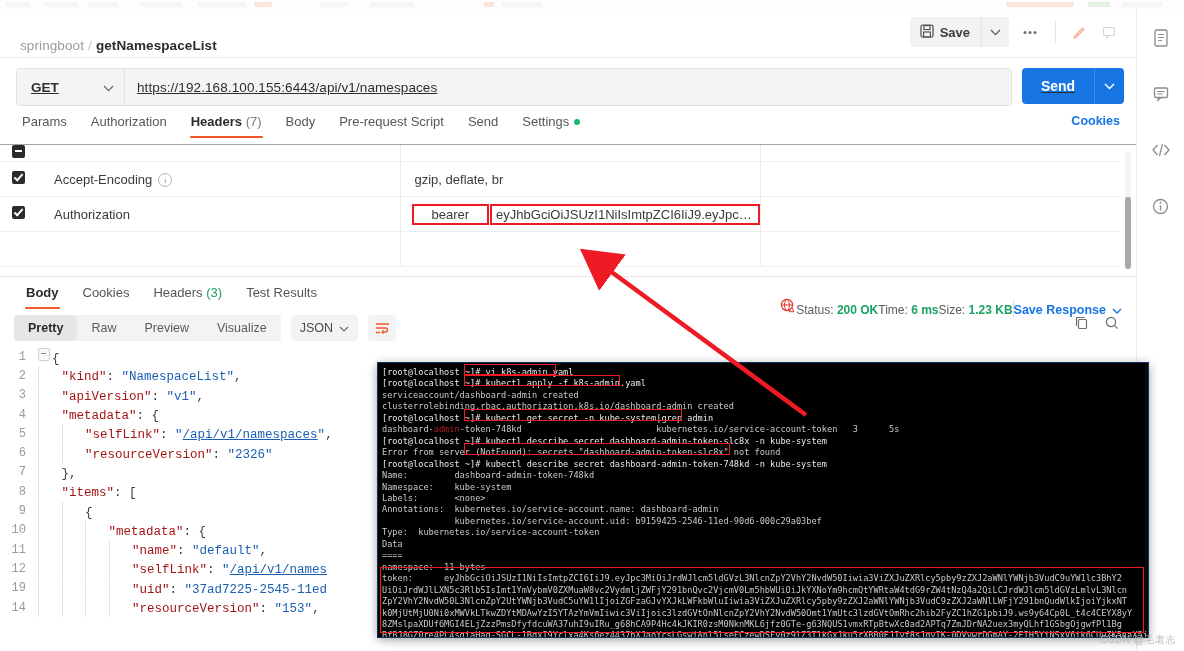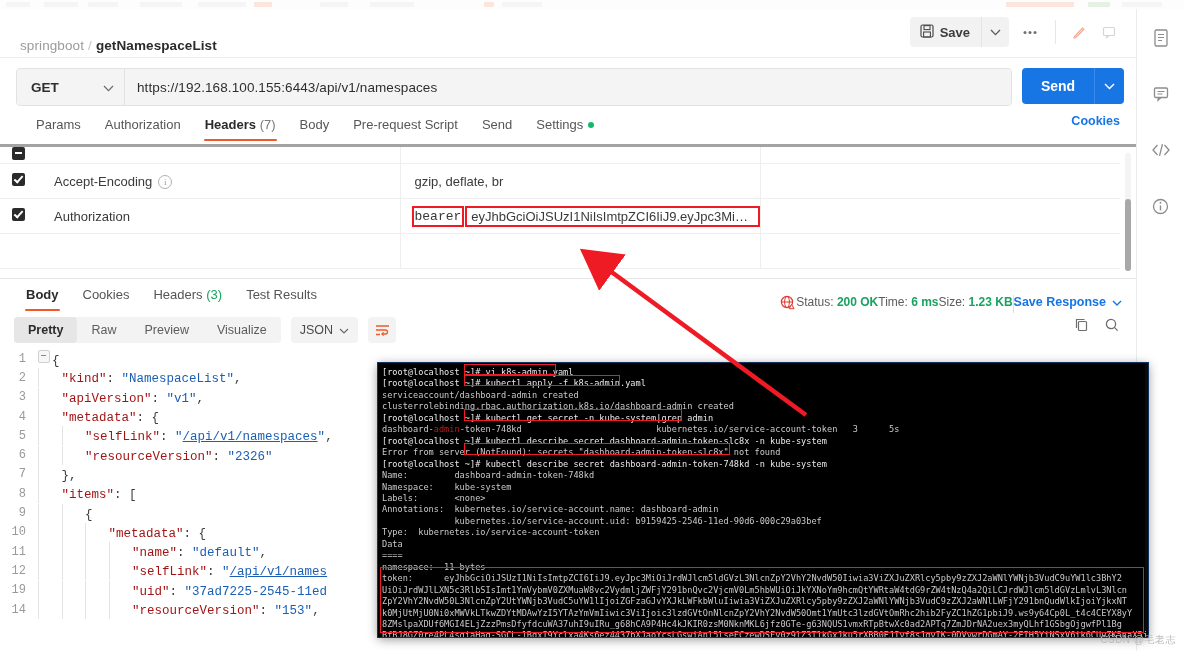--- a/index.html
+++ b/index.html
@@ -28,30 +28,30 @@
   .bc-sep{color:#c4c4c4;margin:0 4px;}
   .bc-req{color:#2b2b2b;font-weight:bold;}
   .hdr-right{position:absolute;right:12px;top:8px;display:flex;align-items:center;gap:0;}
   .save-btn{display:flex;align-items:center;gap:6px;height:30px;padding:0 11px 0 10px;background:#f2f2f2;border:none;border-radius:4px 0 0 4px;font-size:13px;font-weight:bold;color:#3c3c3c;cursor:pointer;font-family:inherit;}
   .save-caret{width:28px;height:30px;background:#f2f2f2;border:none;border-left:1px solid #e4e4e4;border-radius:0 4px 4px 0;cursor:pointer;display:flex;align-items:center;justify-content:center;}
   .dots-btn{width:34px;height:30px;background:transparent;border:none;cursor:pointer;display:flex;align-items:center;justify-content:center;margin-left:4px;color:#6f6f6f;letter-spacing:1px;font-size:11px;font-weight:bold;}
   .hdr-div{width:1px;height:24px;background:#e6e6e6;margin:0 8px;}
   .icon-btn{width:30px;height:30px;background:transparent;border:none;border-radius:4px;cursor:pointer;display:flex;align-items:center;justify-content:center;}
 
   
-  .urlrow{position:relative;height:56px;padding:10px 12px 0 16px;box-sizing:border-box;display:flex;align-items:flex-start;}
+  .urlrow{position:relative;height:56px;padding:10px 12px 0 16px;box-sizing:border-box;display:flex;align-items:flex-start;text-decoration:underline;}
   .url-box{display:flex;flex:1;height:36px;border:1px solid #e2e2e2;border-radius:4px;overflow:hidden;background:#f4f4f4;}
   .method{width:108px;display:flex;align-items:center;justify-content:space-between;padding:0 10px 0 14px;box-sizing:border-box;font-size:13.5px;font-weight:bold;color:#2e2e2e;border-right:1px solid #e2e2e2;cursor:pointer;background:#f4f4f4;}
   .url-input{flex:1;display:flex;align-items:center;padding:0 12px;font-size:13.5px;color:#2f2f2f;background:#f4f4f4;cursor:text;letter-spacing:.1px;}
   .sendwrap{display:flex;margin-left:10px;height:36px;}
   .send-btn{width:72px;background:#1775e4;color:#fff;border:none;font-size:14px;font-weight:bold;border-radius:4px 0 0 4px;cursor:pointer;font-family:inherit;}
   .send-caret{width:30px;background:#1775e4;border:none;border-left:1px solid #3b8bea;border-radius:0 4px 4px 0;cursor:pointer;display:flex;align-items:center;justify-content:center;}
 
   
-  .reqtabs{position:relative;height:30px;padding-left:24px;display:flex;align-items:center;border-bottom:3px solid #a3a3a3;}
+  .reqtabs{position:relative;height:30px;padding-left:10px;display:flex;align-items:flex-start;border-bottom:1px solid #a3a3a3;}
   .rtab{position:relative;padding:0 12px 9px 12px;font-size:13px;color:#575757;cursor:pointer;white-space:nowrap;}
   .rtab.active{color:#2b2b2b;font-weight:bold;}
   .rtab.active:after{content:"";position:absolute;left:11px;right:11px;bottom:0;height:2px;background:#f1592a;border-radius:1px;}
   .rtab .cnt{color:#7a7a7a;font-weight:normal;}
   .rtab .dot{display:inline-block;width:6px;height:6px;border-radius:50%;background:#13b96b;margin-left:5px;vertical-align:1px;}
   .cookies-link{position:absolute;right:16px;top:0;font-size:12.5px;color:#1775e4;font-weight:bold;cursor:pointer;}
 
   
   .tblwrap{position:relative;height:131px;overflow:hidden;background:#fff;}
   .htable{width:1120px;border-collapse:collapse;table-layout:fixed;}
@@ -60,32 +60,32 @@
   .htable col.c3{width:360px;}
   .htable col.c4{width:360px;}
   .htable td{height:34px;border-bottom:1px solid #eeeeee;border-right:1px solid #eeeeee;padding:0 0 0 14px;font-size:13px;color:#3a3a3a;vertical-align:middle;}
   .htable tr.cut td{height:10px;padding-top:0;}
   .htable td.ck{padding-left:12px;border-right:none;}
   .chk{width:13px;height:13px;background:#2b2b2b;border-radius:2px;display:inline-block;position:relative;cursor:pointer;}
   .chk:after{content:"";position:absolute;left:4px;top:1px;width:3px;height:7px;border:solid #fff;border-width:0 2px 2px 0;transform:rotate(42deg);}
   .chk.half:after{left:2.5px;top:5px;width:7px;height:0;border-width:0 0 2px 0;transform:none;}
   .info-i{display:inline-block;width:12px;height:12px;border:1px solid #b2b2b2;border-radius:50%;color:#9a9a9a;font-size:9px;line-height:12px;text-align:center;margin-left:6px;vertical-align:1px;font-style:normal;font-family:"Liberation Serif",serif;}
   .authval{display:flex;align-items:center;gap:0;}
-  .bx-bearer{border:2px solid #ee1b24;padding:1px 1px;display:inline-block;font-family:Liberation Mono, monospace;}
+  .bx-bearer{border:2px solid #ee1b24;padding:1px 18px;display:inline-block;}
   .bx-token{border:2px solid #ee1b24;padding:1px 4px;display:inline-block;margin-left:1px;max-width:296px;overflow:hidden;text-overflow:ellipsis;white-space:nowrap;}
   .tbl-scroll{position:absolute;right:5px;top:6px;width:6px;height:118px;background:#f4f4f4;border-radius:3px;}
   .tbl-thumb{position:absolute;left:0;top:46px;width:6px;height:72px;background:#a8a8a8;border-radius:3px;cursor:pointer;}
 
   
   .respbar{position:relative;height:32px;border-top:1px solid #e7e7e7;padding-left:14px;display:flex;align-items:center;}
   .rsp-tab{position:relative;padding:0 12px;font-size:13px;color:#555;cursor:pointer;line-height:30px;}
   .rsp-tab.active{color:#2b2b2b;font-weight:bold;}
   .rsp-tab.active:after{content:"";position:absolute;left:11px;right:11px;bottom:-1px;height:2px;background:#f1592a;border-radius:1px;}
   .rsp-tab .cnt{color:#1aa260;font-weight:normal;}
-  .rsp-meta{position:absolute;right:14px;top:16px;height:32px;display:flex;align-items:flex-start;gap:0;font-size:12px;color:#5b5b5b;}
+  .rsp-meta{position:absolute;right:14px;top:8px;height:32px;display:flex;align-items:flex-end;gap:0;font-size:12px;color:#5b5b5b;}
   .rsp-meta b{font-weight:normal;}
   .ok{color:#1aa260;font-weight:bold;}
   .meta-div{width:1px;height:18px;background:#e0e0e0;}
   .save-resp{color:#1775e4;font-weight:bold;font-size:12.5px;cursor:pointer;display:flex;align-items:center;gap:6px;}
 
   .toolbar{position:relative;height:38px;display:flex;align-items:center;padding-left:14px;}
   .seg{display:flex;background:#f3f3f3;border-radius:4px;height:26px;align-items:center;padding:0;}
   .seg .s{padding:0 14px;font-size:12.5px;color:#5c5c5c;line-height:26px;cursor:pointer;border-radius:4px;}
   .seg .s.on{background:#e6e6e6;color:#2b2b2b;font-weight:bold;}
   .fmt{display:flex;align-items:center;gap:6px;background:#f3f3f3;border-radius:4px;height:26px;padding:0 9px;margin-left:10px;font-size:12.5px;color:#4a4a4a;cursor:pointer;}

